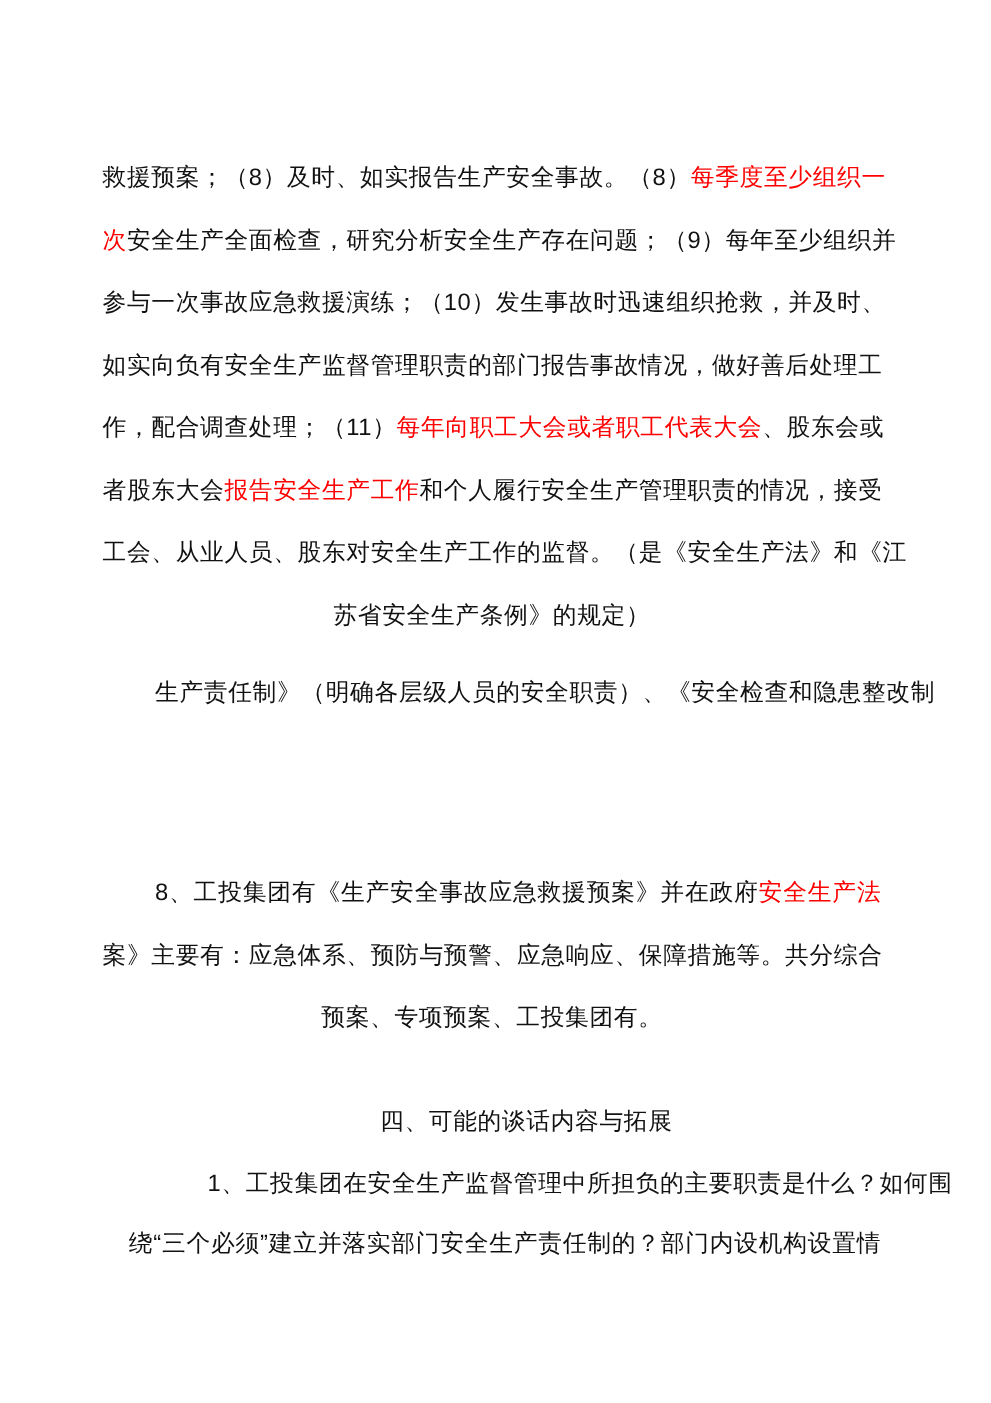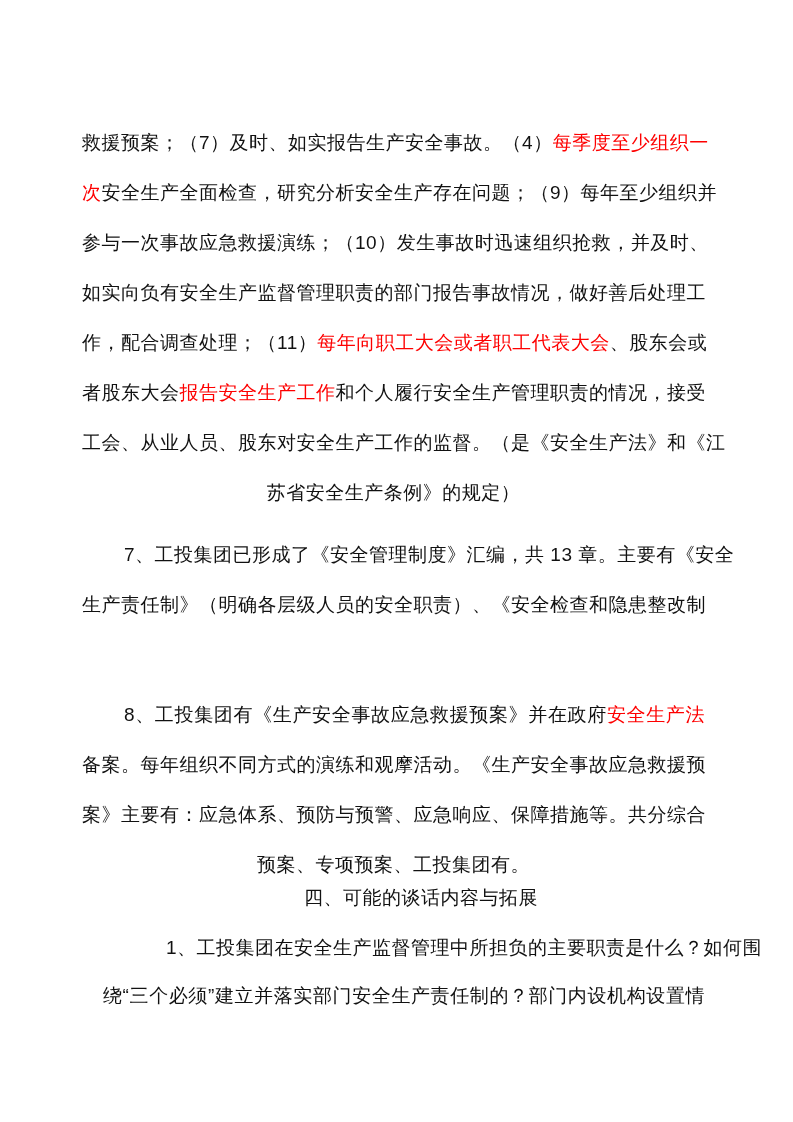--- a/index.html
+++ b/index.html
@@ -47,36 +47,34 @@
   .para-heading .line { text-indent: 55px; height: 44px; line-height: 44px; }
   .para-item1 .line { height: 48px; line-height: 48px; margin-left: 21px; }
   .para-item1 .line:first-child { text-indent: 63px; }
 </style>
 </head>
 <body>
 
 <div class="page" style="background: rgb(255, 255, 255);">
   <div>
       <div class="para para-cont">
-        <div class="line full"><span>救援预案；（7）及时、如实报告生产安全事故。（4）</span><span class="red">每季度至少组织一</span></div>
+        <div class="line full"><span>救援预案；（8）及时、如实报告生产安全事故。（8）</span><span class="red">每季度至少组织一</span></div>
         <div class="line full"><span class="red">次</span><span>安全生产全面检查，研究分析安全生产存在问题；（9）每年至少组织并</span></div>
         <div class="line full"><span>参与一次事故应急救援演练；（10）发生事故时迅速组织抢救，并及时、</span></div>
         <div class="line full"><span>如实向负有安全生产监督管理职责的部门报告事故情况，做好善后处理工</span></div>
         <div class="line full"><span>作，配合调查处理；（11）</span><span class="red">每年向职工大会或者职工代表大会</span><span>、股东会或</span></div>
         <div class="line full"><span>者股东大会</span><span class="red">报告安全生产工作</span><span>和个人履行安全生产管理职责的情况，接受</span></div>
         <div class="line full"><span>工会、从业人员、股东对安全生产工作的监督。（是《安全生产法》和《江</span></div>
         <div class="line"><span>苏省安全生产条例》的规定）</span></div>
       </div>
       <div class="para para-item7">
-        <div class="line full"><span>7、工投集团已形成了《安全管理制度》汇编，共 13 章。主要有《安全</span></div>
         <div class="line full"><span>生产责任制》（明确各层级人员的安全职责）、《安全检查和隐患整改制</span></div>
       </div>
       <div class="para para-item8">
         <div class="line full"><span>8、工投集团有《生产安全事故应急救援预案》并在政府</span><span class="red">安全生产法</span></div>
-        <div class="line full"><span>备案。每年组织不同方式的演练和观摩活动。《生产安全事故应急救援预</span></div>
         <div class="line full"><span>案》主要有：应急体系、预防与预警、应急响应、保障措施等。共分综合</span></div>
         <div class="line"><span>预案、专项预案、工投集团有。</span></div>
       </div>
       <div class="para para-heading">
         <div class="line"><span>四、可能的谈话内容与拓展</span></div>
       </div>
       <div class="para para-item1">
         <div class="line full"><span>1、工投集团在安全生产监督管理中所担负的主要职责是什么？如何围</span></div>
         <div class="line full"><span>绕“三个必须”建立并落实部门安全生产责任制的？部门内设机构设置情</span></div>
       </div>

